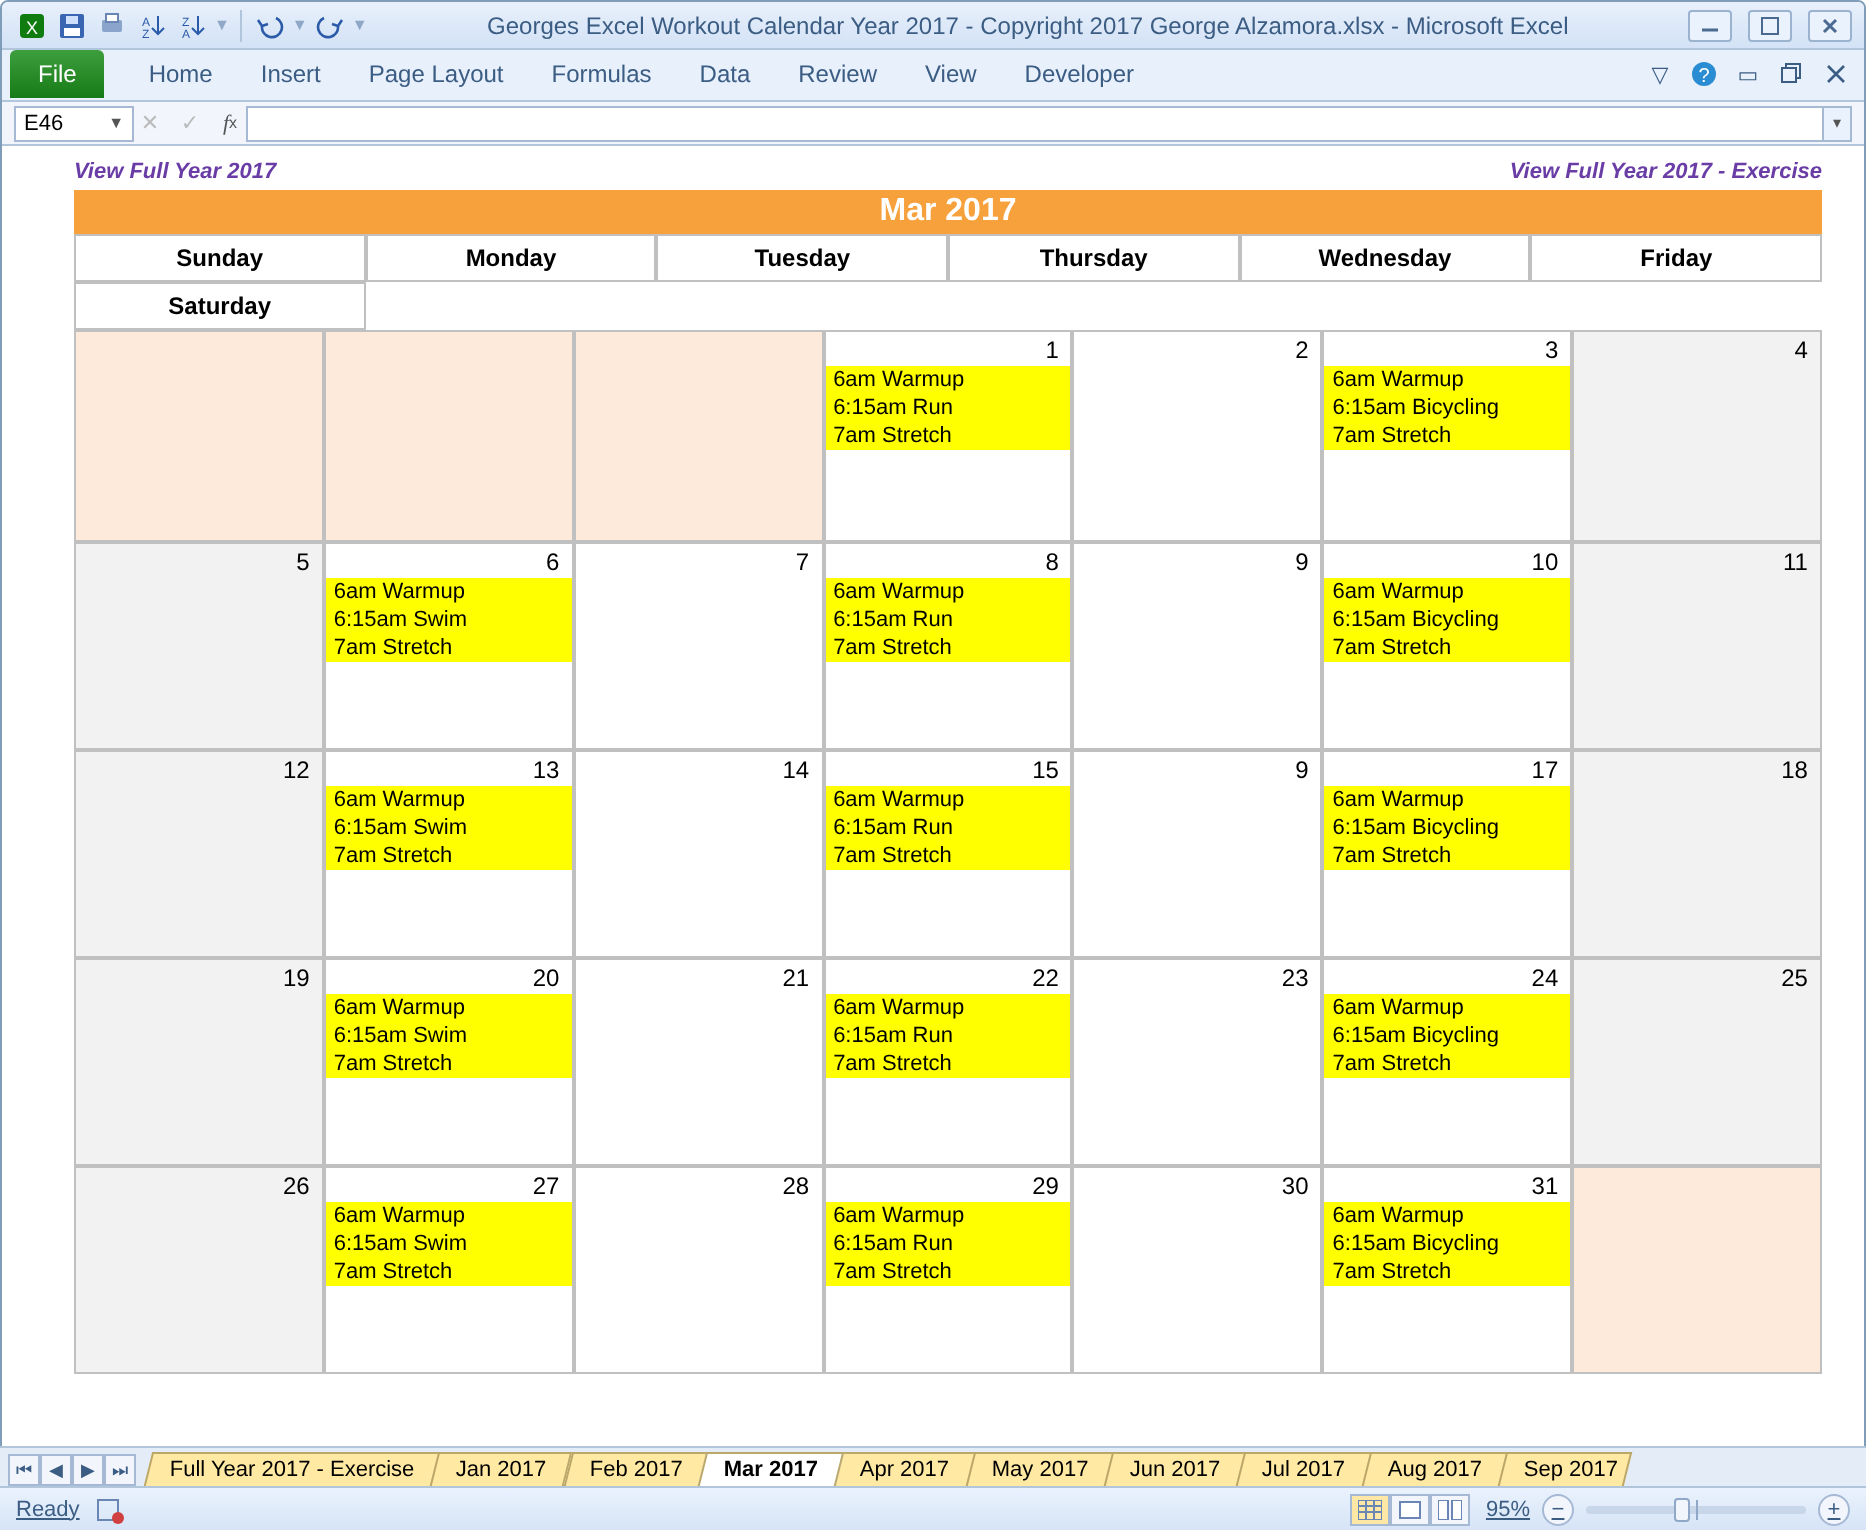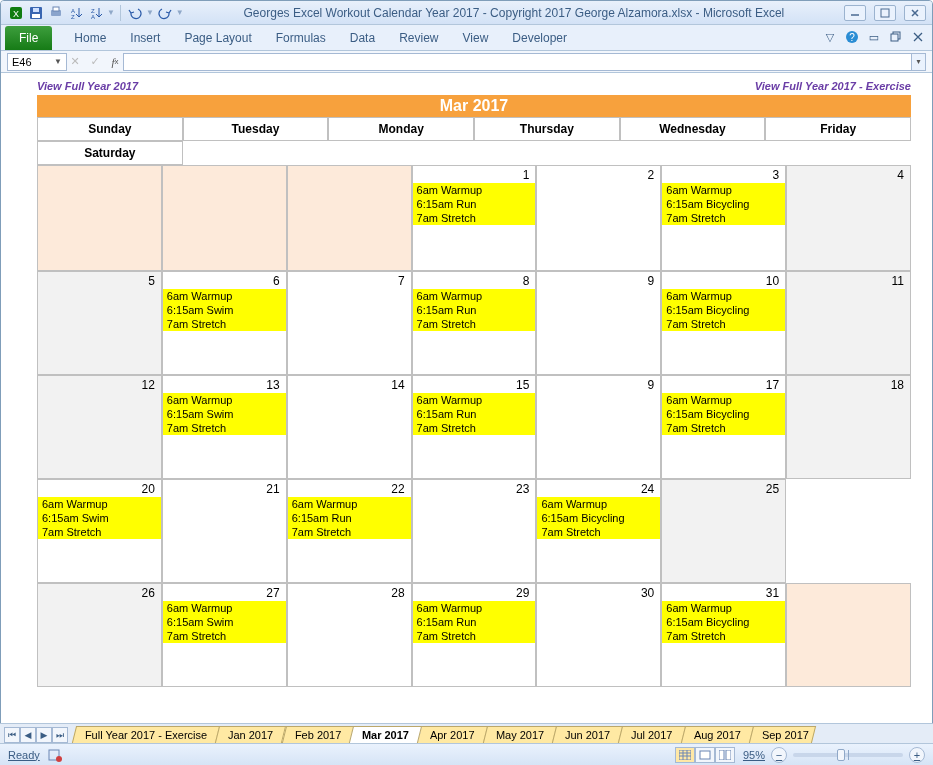--- a/index.html
+++ b/index.html
@@ -7,21 +7,21 @@
 
 
 .titlebar { height: 24px; background: linear-gradient(#e8f0fb,#d3e2f6); display:flex; align-items:center; padding:0 6px; border-bottom:1px solid #b2c6db; }
 .titlebar .qat { display:flex; gap:2px; align-items:center; }
 .qat-btn { width:18px; height:18px; display:flex; align-items:center; justify-content:center; border-radius:2px; }
 .titlebar .title { flex:1; text-align:center; color:#3b5d84; font-size:12px; }
 .winbtns { display:flex; gap:8px; }
 .winbtn { width:22px;height:16px;border:1px solid #9bb3cf;border-radius:2px;background:#eaf2fd;display:flex;align-items:center;justify-content:center;color:#4a6a92;font-size:10px; }
 
 
-.ribbon { height:26px; background:#e8f0fb; display:flex; align-items:center; border-bottom:1px solid #b2c6db; padding-left:4px; position:relative; }
+.ribbon { height:26px; background:#e8f0fb; display:flex; align-items:flex-start; border-bottom:1px solid #b2c6db; padding-left:4px; position:relative; }
 .file-tab { background:linear-gradient(#3d9e3d,#167b16); color:#fff; padding:5px 14px; border-radius:3px 3px 0 0; font-size:12px; margin-right:10px; }
 .rtab { padding:5px 12px; color:#3b5d84; font-size:12px; }
 .ribbon-right { position:absolute; right:6px; top:4px; display:flex; gap:6px; align-items:center; }
 .ribbon-right .ric { width:16px;height:16px; display:flex;align-items:center;justify-content:center;color:#3b5d84;}
 
 
 .fxbar { height:22px; display:flex; align-items:center; border-bottom:1px solid #b2c6db; background:#f2f6fc; padding:0 6px; gap:0; }
 .namebox { width:60px; height:18px; border:1px solid #a5b9d4; background:#fff; padding:0 4px; font-size:11px; display:flex; align-items:center; justify-content:space-between; }
 .namebox .dd{ font-size:8px; color:#555; }
 .fxicons { display:flex; gap:4px; align-items:center; }
@@ -199,22 +199,22 @@
 
 <div class="sheet">
   <div class="links-row">
     <a href="#">View Full Year 2017</a>
     <a href="#">View Full Year 2017 - Exercise</a>
   </div>
   <div class="month-hdr">Mar 2017</div>
   <div class="calwrap">
     <div class="daynames" id="daynames">
         <div>Sunday</div>
+        <div>Monday</div>
         <div>Tuesday</div>
-        <div>Monday</div>
         <div>Thursday</div>
         <div>Wednesday</div>
         <div>Friday</div>
         <div>Saturday</div>
       </div>
     <div class="weeks" id="weeks">
         <div class="weekrow">
           <div class="cell peach"></div>
           <div class="cell peach"></div>
           <div class="cell peach"></div>
@@ -311,20 +311,23 @@
               <div class="ev">6am Warmup</div>
               <div class="ev">6:15am Bicycling</div>
               <div class="ev">7am Stretch</div>
             </div>
           </div>
           <div class="cell gray">
             <div class="num">18</div>
           </div>
         </div>
         <div class="weekrow">
+          <div class="cell gray">
+            <div class="num">19</div>
+          </div>
           <div class="cell">
             <div class="num">20</div>
             <div class="evblock">
               <div class="ev">6am Warmup</div>
               <div class="ev">6:15am Swim</div>
               <div class="ev">7am Stretch</div>
             </div>
           </div>
           <div class="cell">
             <div class="num">21</div>

